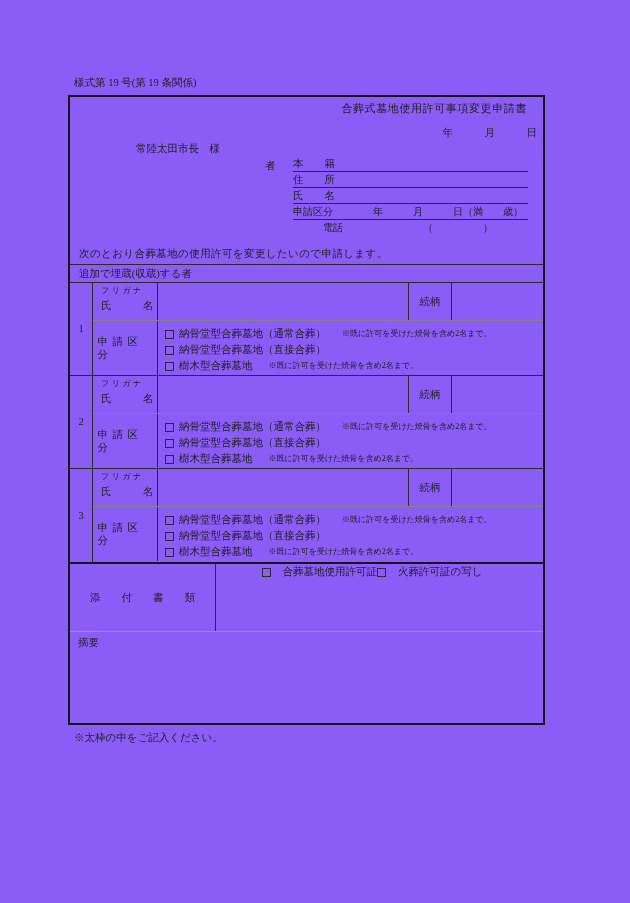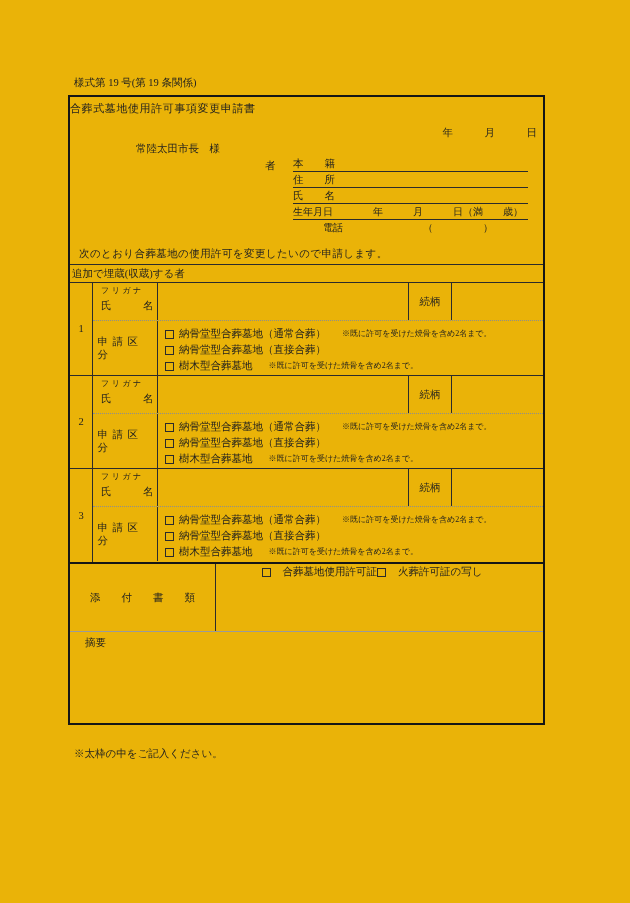--- a/index.html
+++ b/index.html
@@ -1,45 +1,45 @@
 <!DOCTYPE html>
 <html><head>
 <meta charset="utf-8">
 <style>
   * { margin:0; padding:0; box-sizing:border-box; }
   html,body { background:#ffffff; }
   .page {
     position:relative; width:630px; height:903px; overflow:hidden;
-    background:#eab308; color:#1f1f1f;
+    background:#8b5cf6; color:#1f1f1f;
     font-family:"Liberation Serif","DejaVu Serif",serif;
     font-size:10.5px; line-height:1.25;
   }
   .abs { position:absolute; }
 
   .form-no { left:74px; top:76px; white-space:pre; }
-  .footnote { left:74px; top:731px; white-space:pre;margin-top:16px; }
+  .footnote { left:74px; top:731px; white-space:pre; }
 
   .outer { position:absolute; left:68px; top:95px; width:477px; height:630px;
            border:2px solid #161616; }
   .outer > * { position:absolute; }
 
-  .title { left:0; right:16px; top:5px; text-align:left; font-size:11px; letter-spacing:0.6px; }
+  .title { left:0; right:16px; top:5px; text-align:right; font-size:11px; letter-spacing:0.6px; }
   .dateline { right:6px; top:29px; white-space:pre; }
   .addressee { left:18px; top:45px; white-space:pre;margin-left:48px; }
 
   .app-prefix { left:195px; top:62px; }
   .fields { left:223px; top:59px; width:235px; }
   .frow { height:16px; line-height:15px; white-space:pre; }
   .frow.ul { border-bottom:1px solid #2b2b2b; }
   .frow.small { font-size:10px; }
 
   .intro { left:9px; top:150px; letter-spacing:0.4px; white-space:pre; }
 
   .sec-header { left:0; top:167px; width:473px; height:19px; line-height:17px;
-    border-top:1px solid #2b2b2b; border-bottom:1px solid #2b2b2b; padding-left:2px; }
+    border-top:1px solid #2b2b2b; border-bottom:1px solid #2b2b2b; padding-left:9px; }
 
   .block { left:0; width:473px; height:93px; }
   .block.b1 { top:186px; } .block.b2 { top:279px; } .block.b3 { top:372px; }
   .block.b1, .block.b2 { border-bottom:1px solid #2b2b2b; }
   .block > *, .name-row > *, .cat-row > *, .attach-row > * { position:absolute; }
 
   .num-cell { left:0; top:0; width:23px; height:100%; border-right:1px solid #2b2b2b;
     display:flex; align-items:center; justify-content:center; }
   .name-row { left:23px; top:0; width:450px; height:38px; border-bottom:1px dotted #8d8d8d; }
   .label-cell { left:0; top:0; width:65px; height:100%; border-right:1px solid #2b2b2b;
@@ -64,41 +64,41 @@
 
   .attach-row { left:0; top:465px; width:473px; height:70px;
     border-top:2px solid #161616; border-bottom:1px solid #9a9a9a; }
   .attach-label { left:0; top:0; width:146px; height:100%; border-right:1px solid #2b2b2b;
     display:flex; align-items:center; justify-content:center; white-space:pre; }
   .attach-items { left:122px; top:0; right:0; height:100%; display:flex;
     justify-content:center; padding-left:9px; }
   .attach-line { height:16px; display:flex; align-items:center; white-space:pre; }
   .attach-line .cbx { margin-right:12px; }
 
-  .summary-row { left:0; top:535px; width:473px; bottom:0; padding:4px 0 0 15px; }
+  .summary-row { left:0; top:535px; width:473px; bottom:0; padding:4px 0 0 8px; }
 </style>
 </head>
 <body>
 
 <div class="page">
 
   <div class="abs form-no">様式第 19 号(第 19 条関係)</div>
 
   <div class="outer">
 
     <div class="title">合葬式墓地使用許可事項変更申請書</div>
     <div class="dateline">年　　　月　　　日</div>
     <div class="addressee">常陸太田市長　様</div>
 
     <div class="app-prefix">者</div>
     <div class="fields">
       <div class="frow ul">本　　籍</div>
       <div class="frow ul">住　　所</div>
       <div class="frow ul">氏　　名</div>
-      <div class="frow ul small">生年月日　　　　年　　　月　　　日（満　　歳）</div>
+      <div class="frow ul small">申請区分　　　　年　　　月　　　日（満　　歳）</div>
       <div class="frow small">　　　電話　　　　　　　　（　　　　　）</div>
     </div>
 
     <div class="intro">次のとおり合葬墓地の使用許可を変更したいので申請します。</div>
 
     <div class="sec-header">追加で埋蔵(収蔵)する者</div>
 
     <div class="block b1">
       <div class="num-cell">1</div>
       <div class="name-row">

